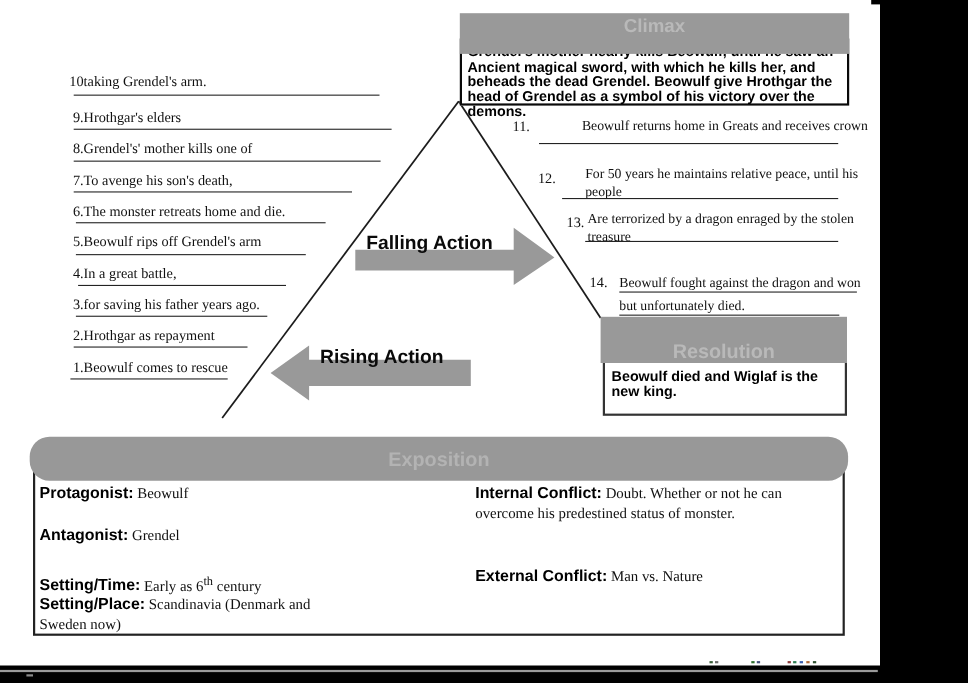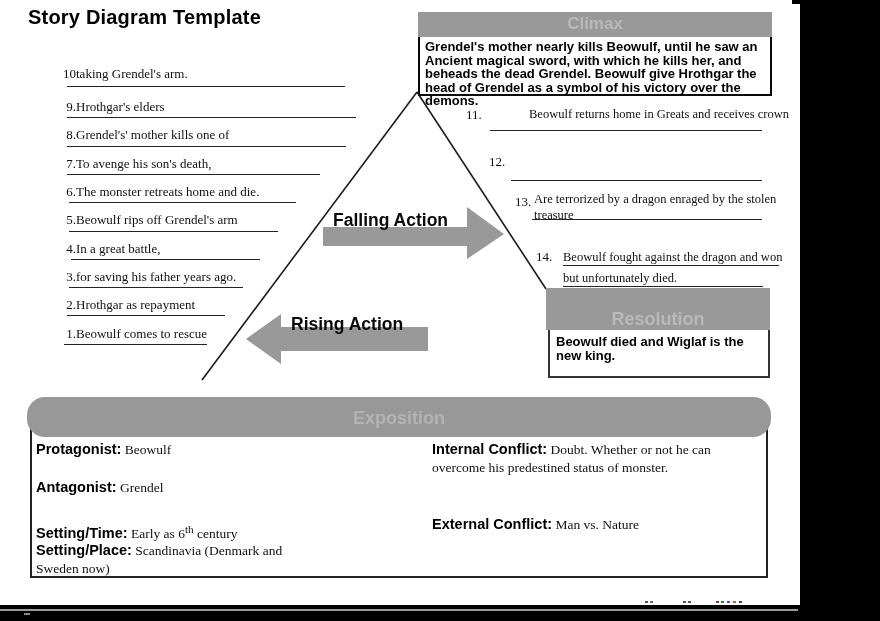--- a/index.html
+++ b/index.html
@@ -30,26 +30,25 @@
 
 <div class="viewport">
 
   <svg class="abs" style="left:0;top:0" width="880" height="621">
     <line x1="417" y1="92" x2="202" y2="380" stroke="#1c1c1c" stroke-width="1.6"></line>
     <line x1="417" y1="92" x2="546" y2="289" stroke="#1c1c1c" stroke-width="1.6"></line>
     <polygon points="323,227 467,227 467,207 504,234 467,259 467,246 323,246" fill="#999999"></polygon>
     <polygon points="428,327 281,327 281,314 246,339 281,364 281,351 428,351" fill="#999999"></polygon>
   </svg>
 
-  <div class="abs title" style="left:28px;top:6px">Story Diagram Template</div>
 
   <div class="boxbody" style="left:418px;top:35px;width:340px;height:51px;padding:3px 5px">
     <div class="boldtxt">Grendel's mother nearly kills Beowulf, until he saw an Ancient magical sword, with which he kills her, and beheads the dead Grendel. Beowulf give Hrothgar the head of Grendel as a symbol of his victory over the demons.</div>
   </div>
-  <div class="grayhdr" style="left:418px;top:12px;width:354px;height:25px;font-size:17px;line-height:24px">Climax</div>
+  <div class="grayhdr" style="left:418px;top:12px;width:354px;height:37px;font-size:17px;line-height:24px">Climax</div>
 
   <div class="litem" style="left:55px;top:66px"><span class="num">10</span><span>taking Grendel's arm.</span></div>
   <div class="uline" style="left:67px;top:86px;width:278px"></div>
 
   <div class="litem" style="left:55px;top:99px"><span class="num">9.</span><span>Hrothgar's elders</span></div>
   <div class="uline" style="left:67px;top:117px;width:289px"></div>
 
   <div class="litem" style="left:55px;top:127px"><span class="num">8.</span><span>Grendel's' mother kills one of</span></div>
   <div class="uline" style="left:67px;top:146px;width:279px"></div>
 
@@ -72,20 +71,21 @@
   <div class="uline" style="left:67px;top:315px;width:158px"></div>
 
   <div class="litem" style="left:55px;top:326px"><span class="num">1.</span><span>Beowulf comes to rescue</span></div>
   <div class="uline" style="left:64px;top:344px;width:143px"></div>
 
   <div class="rnum" style="left:466px;top:107px">11.</div>
   <div class="rtext" style="left:529px;top:107px"><span>Beowulf returns home in Greats and receives crown</span></div>
   <div class="uline" style="left:490px;top:130px;width:272px"></div>
 
   <div class="rnum" style="left:489px;top:154px">12.</div>
+  <div class="rtext" style="left:532px;top:151px"><span>For 50 years he maintains relative peace, until his</span><br><span>people</span></div>
   <div class="uline" style="left:511px;top:180px;width:251px"></div>
 
   <div class="rnum" style="left:515px;top:194px">13.</div>
   <div class="rtext" style="left:534px;top:192px"><span>Are terrorized by a dragon enraged by the stolen</span><br><span>treasure</span></div>
   <div class="uline" style="left:532px;top:219px;width:230px"></div>
 
   <div class="rnum" style="left:536px;top:249px">14.</div>
   <div class="rtext" style="left:563px;top:247px;line-height:20.5px"><span>Beowulf fought against the dragon and won</span><br><span>but unfortunately died.</span></div>
   <div class="uline" style="left:563px;top:265px;width:216px"></div>
   <div class="uline" style="left:563px;top:286px;width:200px"></div>

